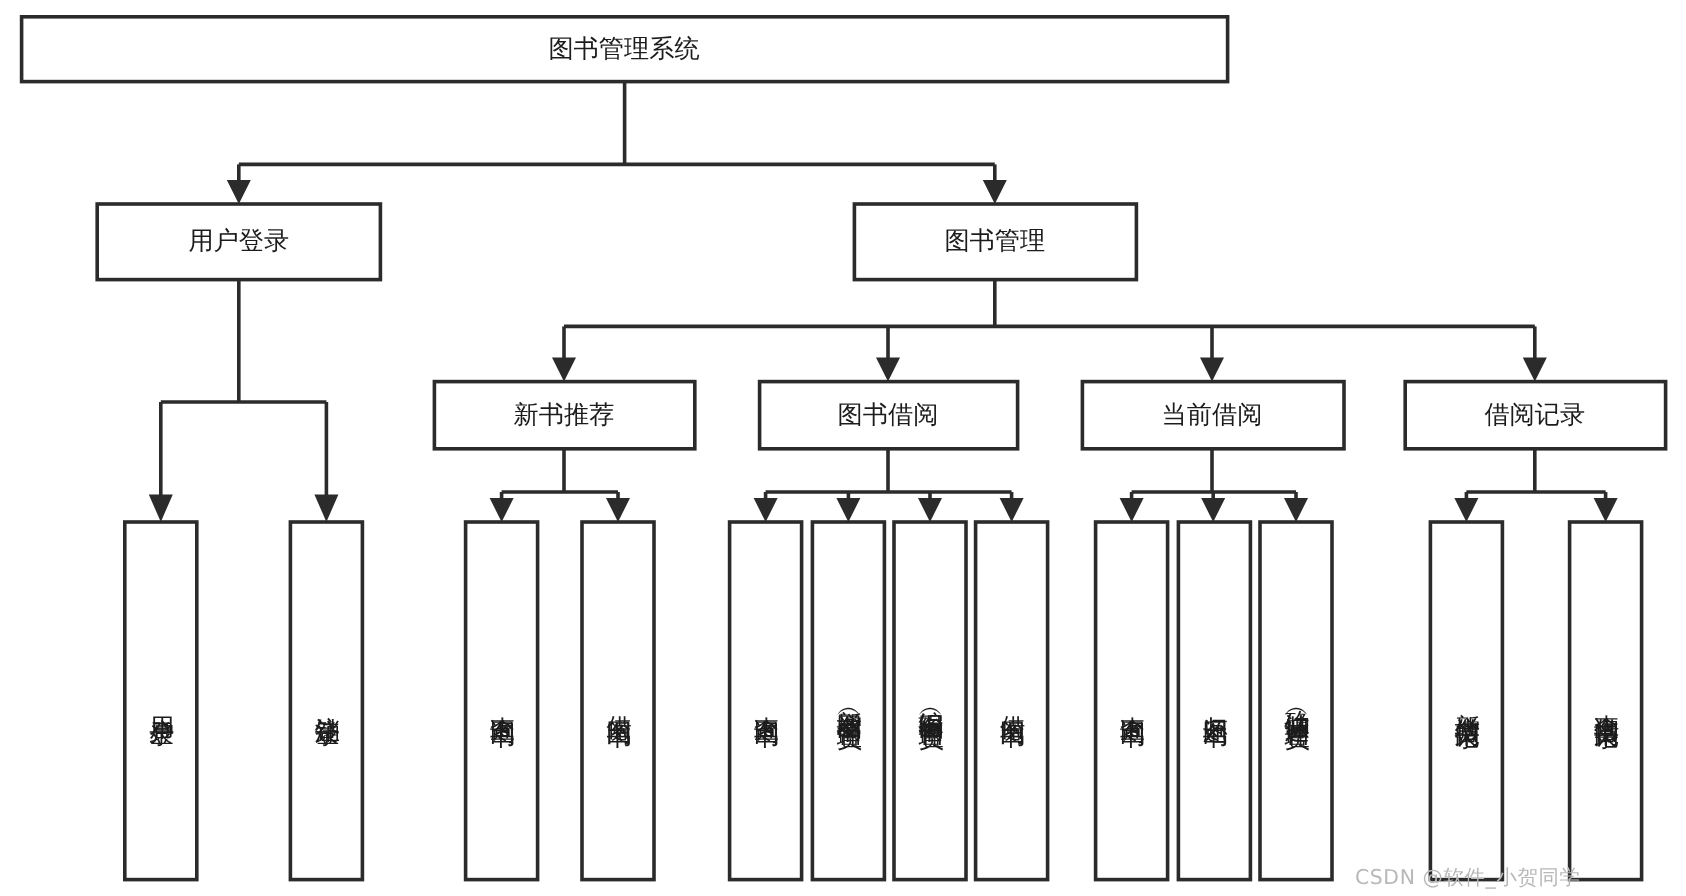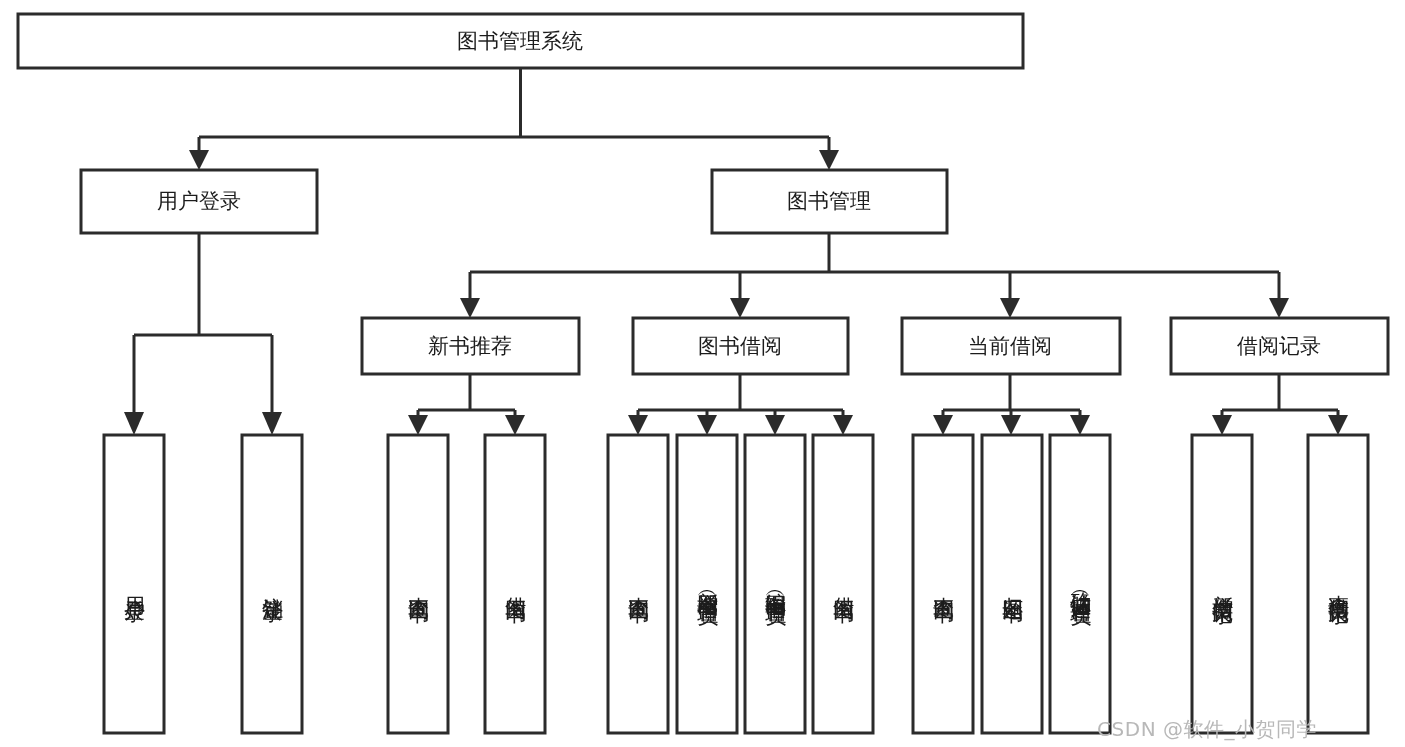--- a/index.html
+++ b/index.html
@@ -63,21 +63,21 @@
     justify-content: center;
     white-space: nowrap;
     pointer-events: none;
     user-select: none;
   }
   .watermark {
     position: absolute;
     right: 8px;
     bottom: 4px;
     font-family: "DejaVu Sans", "Liberation Sans", sans-serif;
-    font-size: 20px;
+    font-size: 17px;
     color: #b8b8b8;
     white-space: nowrap;
     letter-spacing: 0.5px;
   }
 </style>
 </head>
 <body>
 
 <div id="diagram-root">
 

